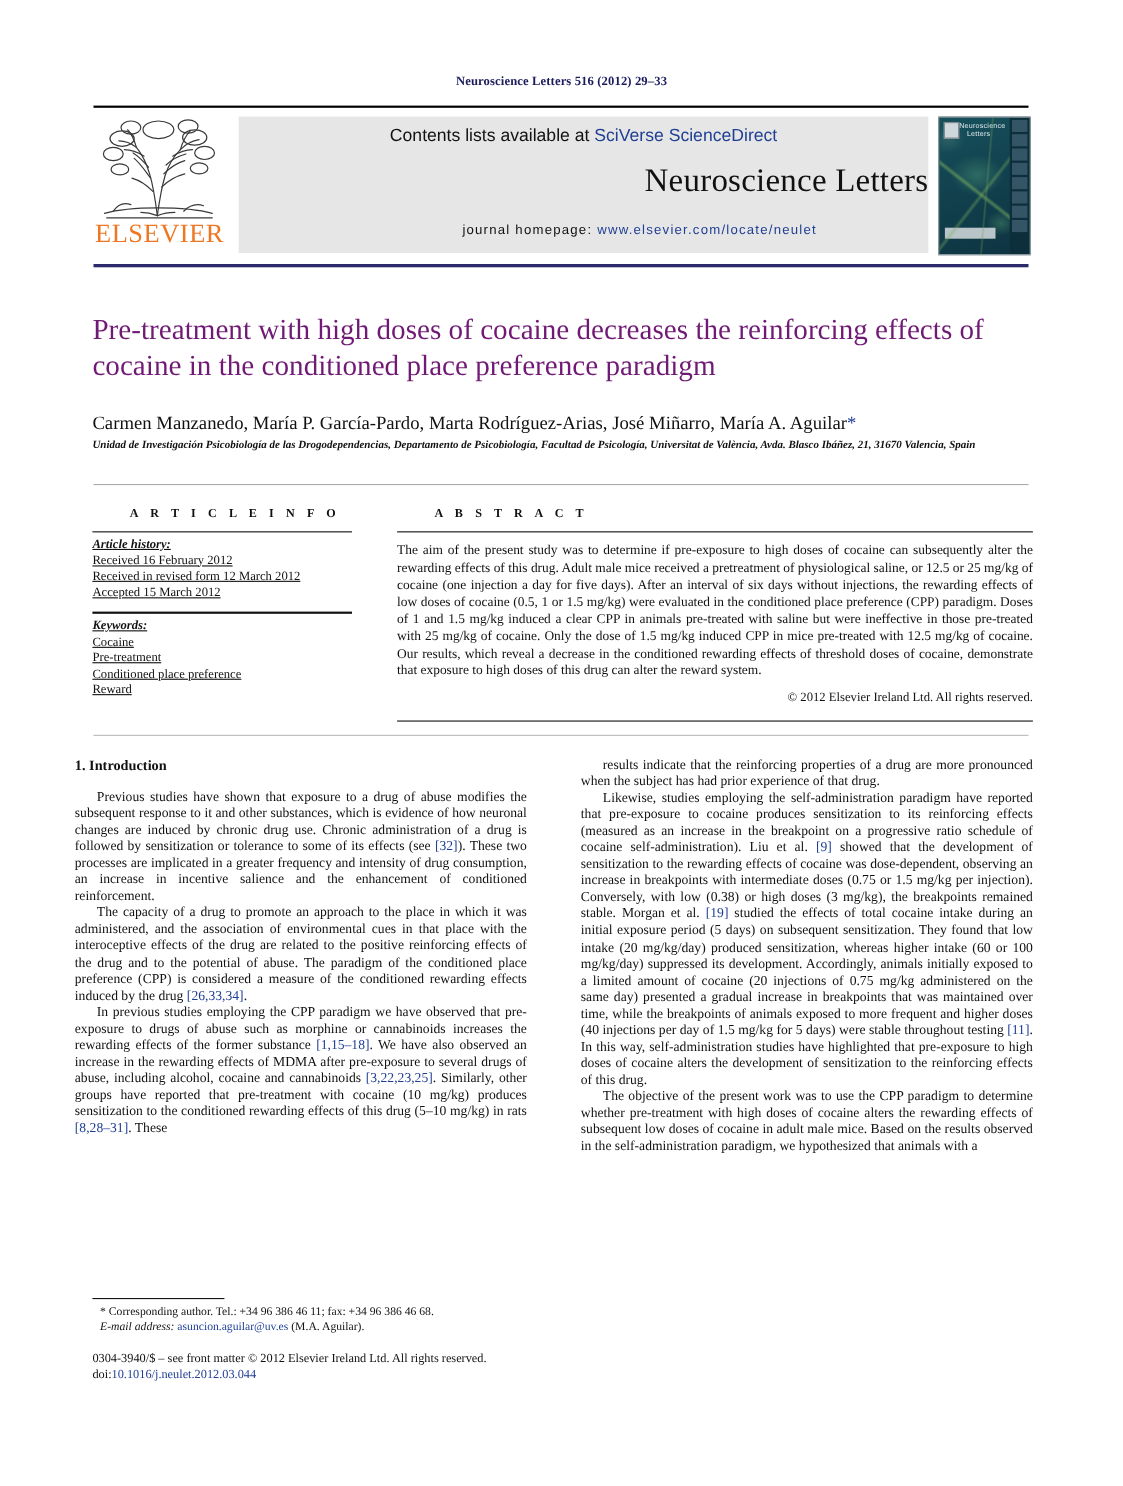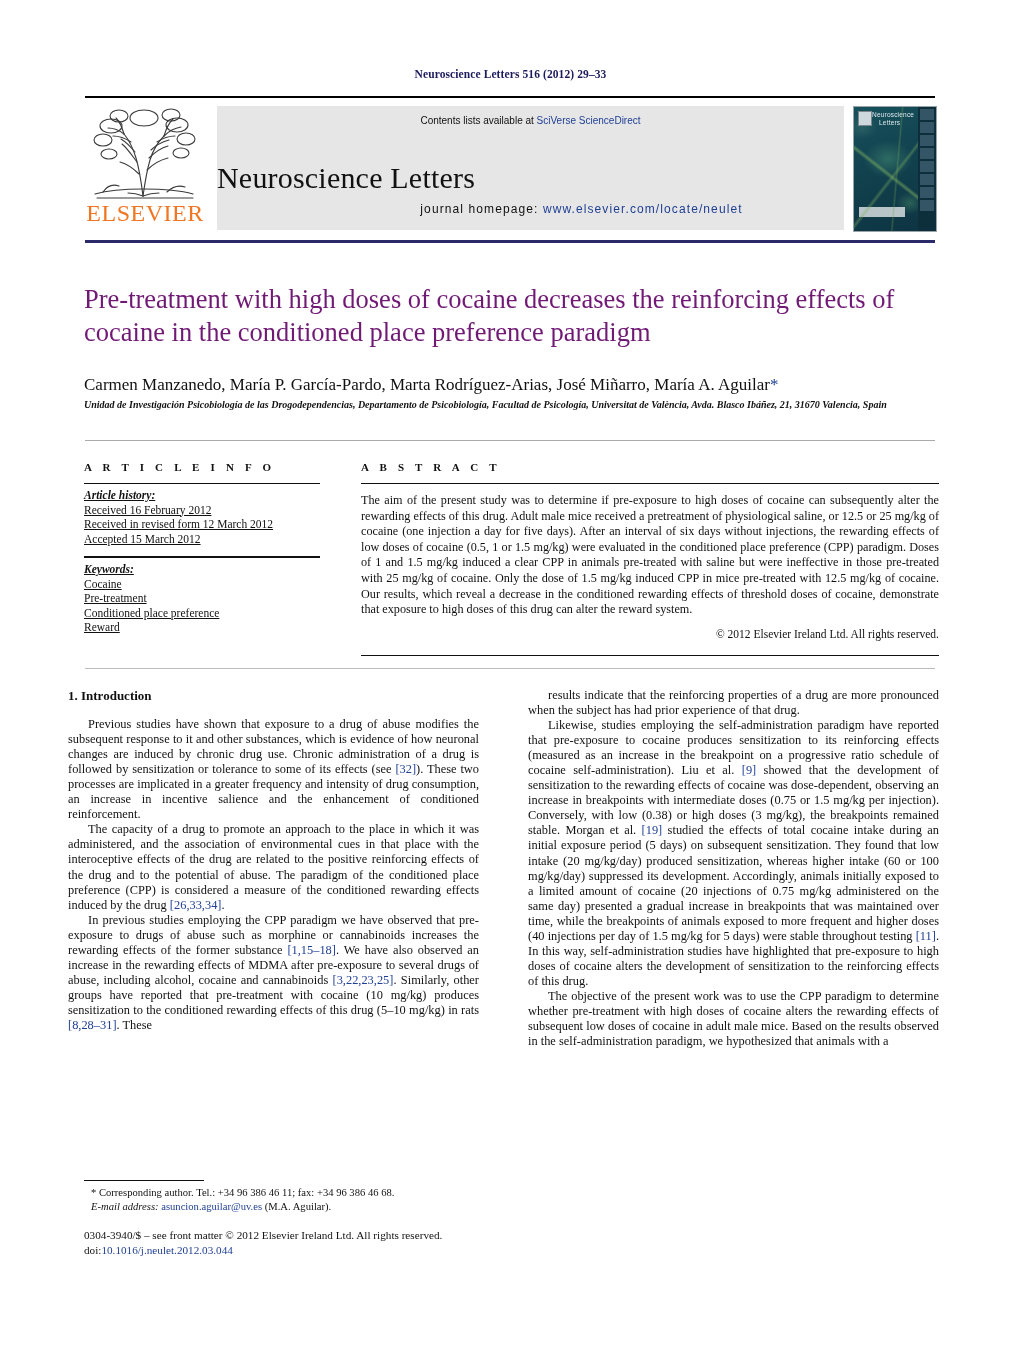--- a/index.html
+++ b/index.html
@@ -74,34 +74,33 @@
     width: 627px;
     height: 124px;
     background: #e6e6e6;
   }
   .contents-line {
     position: absolute;
     left: 0; top: 9px;
     width: 627px;
     text-align: center;
     font-family: "Liberation Sans", sans-serif;
-    font-size: 10px;
+    font-size: 16px;
     color: #111;
   }
   .contents-line a { color: #1f3f94; text-decoration: none; }
   .journal-name {
     position: absolute;
     left: 0; top: 42px;
     width: 627px;
-    text-align: left;
+    text-align: right;
     font-family: "Liberation Serif", serif;
     font-size: 30px;
     color: #111;
     letter-spacing: 0.2px;
-    margin-top: 13px;
   }
   .homepage-line {
     position: absolute;
     left: 0; top: 96px;
     width: 729px;
     text-align: center;
     font-family: "Liberation Sans", sans-serif;
     font-size: 12px;
     letter-spacing: 1.1px;
     color: #111;
@@ -219,20 +218,21 @@
     position: absolute;
     left: 361px; top: 461px;
     width: 578px;
   }
   .sec-head {
     font-family: "Liberation Serif", serif;
     font-weight: bold;
     font-size: 11px;
     letter-spacing: 4.2px;
     color: #111;
+    margin-left: 34px;
   }
   .rule-thin { height:1px; background:#111; margin-top:10px; }
   .rule-med  { height:2px; background:#111; margin-top:10px; }
   .info-block {
     font-family: "Liberation Serif", serif;
     font-size: 11.5px;
     line-height: 14.5px;
     color: #111;
     margin-top: 4px;
     text-decoration: underline;

